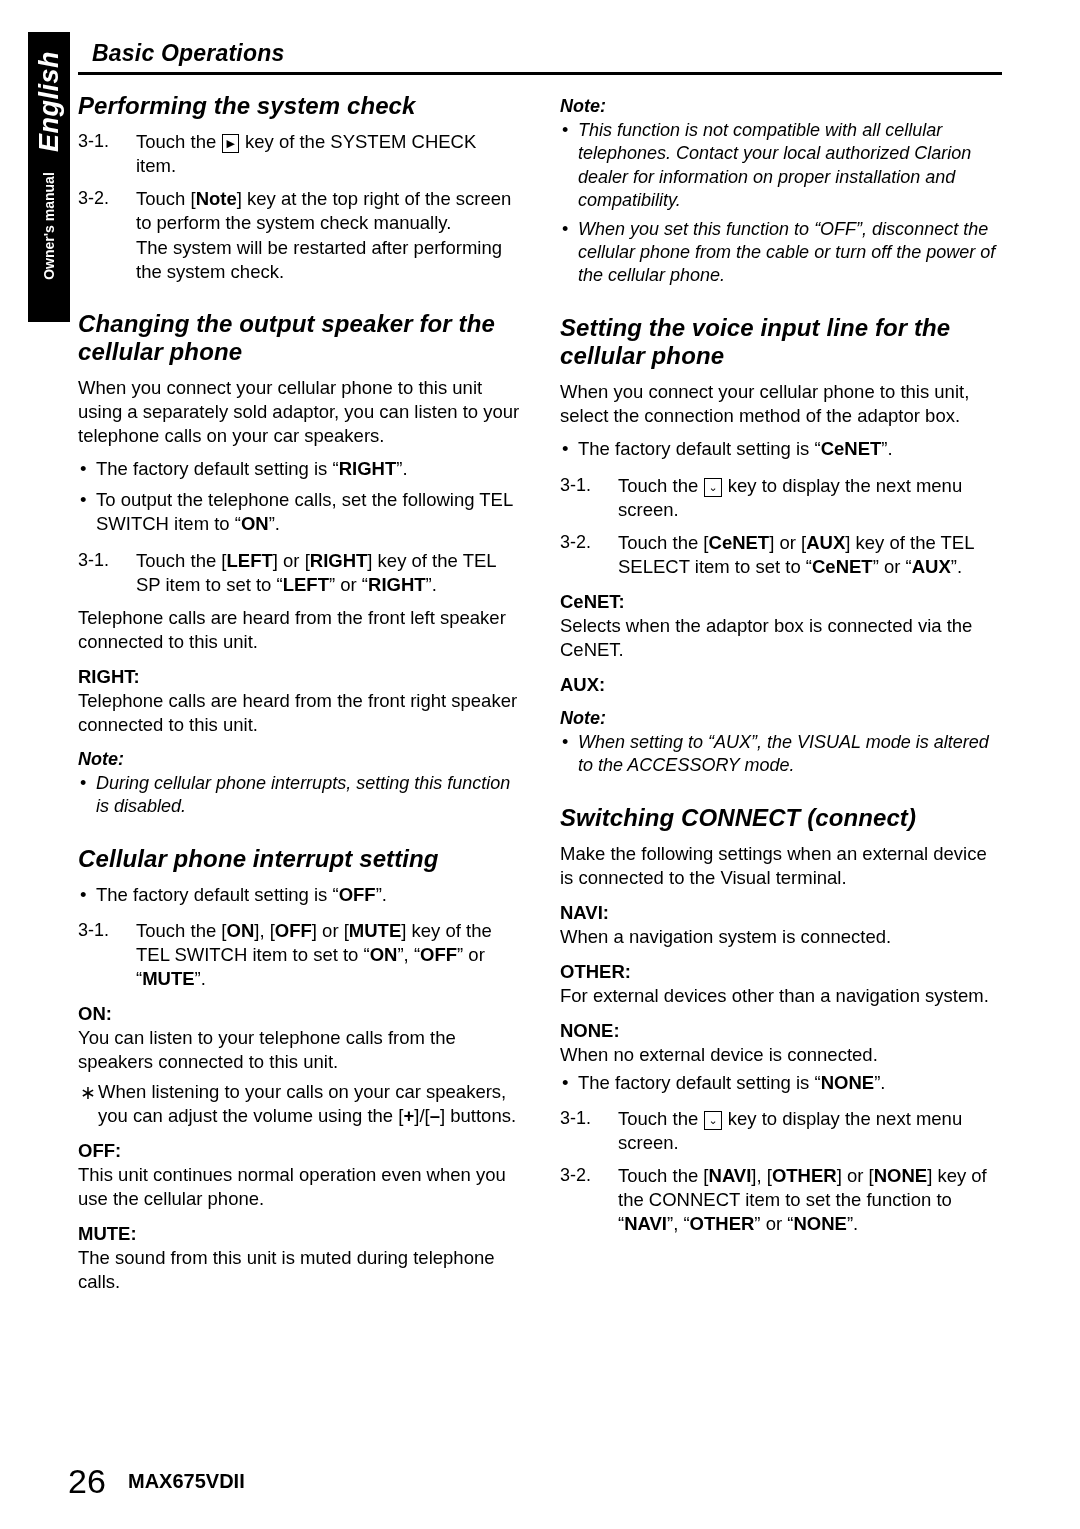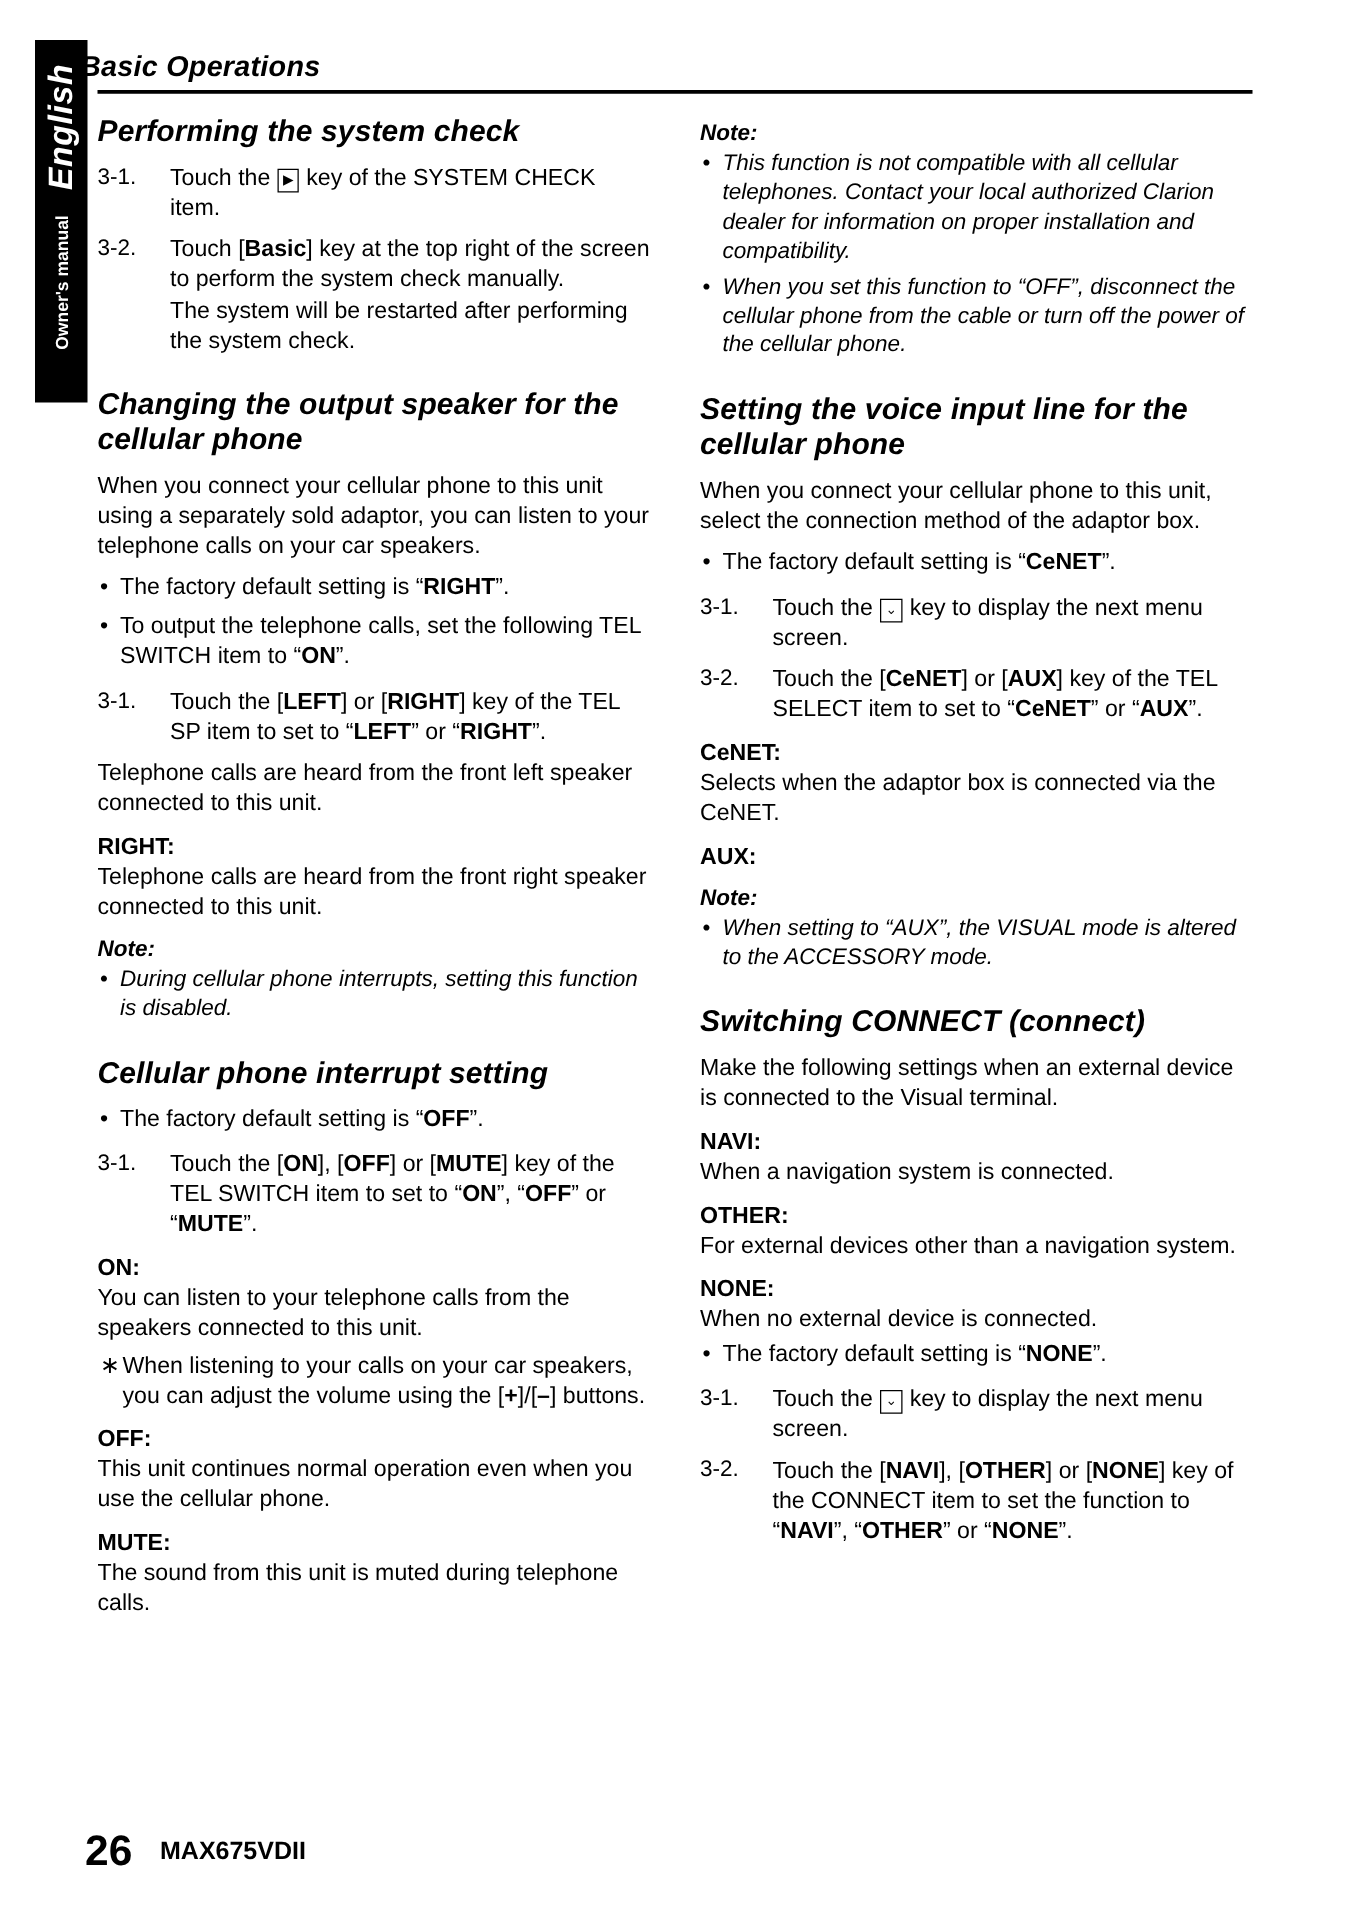--- a/index.html
+++ b/index.html
@@ -54,21 +54,21 @@
   .page {
     position: absolute;
     left: 0;
     top: 0;
     width: 1080px;
     height: 1529px;
   }
 
   .head-title {
     position: absolute;
-    left: 64px;
+    left: 92px;
     top: 40px;
     font-size: 23px;
     font-weight: bold;
     font-style: italic;
     letter-spacing: 0.2px;
   }
   .head-rule {
     position: absolute;
     left: 78px;
     top: 72px;
@@ -191,21 +191,21 @@
     margin: 0 1px;
   }
   .keybox.small { font-size: 11px; padding: 0 3px; }
 
   
   .footer-num {
     position: absolute;
     left: 68px;
     bottom: 28px;
     font-size: 34px;
-    font-weight: bold;
+    font-weight: normal;
   }
   .footer-model {
     position: absolute;
     left: 128px;
     bottom: 36px;
     font-size: 20px;
     font-weight: bold;
   }
 </style>
 </head>
@@ -223,21 +223,21 @@
 
   <div class="col col-left">
 
     <h2 class="sec">Performing the system check</h2>
 
     <div class="step">
       <span class="num">3-1.</span><span>Touch the </span><span class="keybox small">▶</span><span> key of the SYSTEM CHECK item.</span>
     </div>
 
     <div class="step">
-      <span class="num">3-2.</span><span>Touch [<b>Basic</b>] key at the top right of the screen to perform the system check manually.</span><br><span>The system will be restarted after performing the system check.</span>
+      <span class="num">3-2.</span><span>Touch [<b>Note</b>] key at the top right of the screen to perform the system check manually.</span><br><span>The system will be restarted after performing the system check.</span>
     </div>
 
     <h2 class="sec gap">Changing the output speaker for the cellular phone</h2>
 
     <p class="body">When you connect your cellular phone to this unit using a separately sold adaptor, you can listen to your telephone calls on your car speakers.</p>
 
     <div class="bullet">The factory default setting is “<b>RIGHT</b>”.</div>
     <div class="bullet">To output the telephone calls, set the following TEL SWITCH item to “<b>ON</b>”.</div>
 
     <div class="step" style="margin-top:12px">

